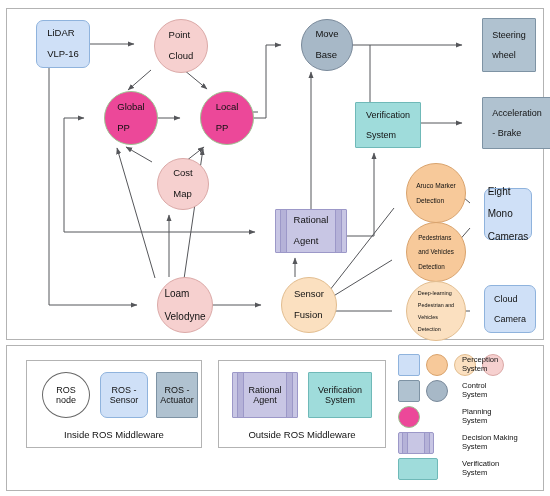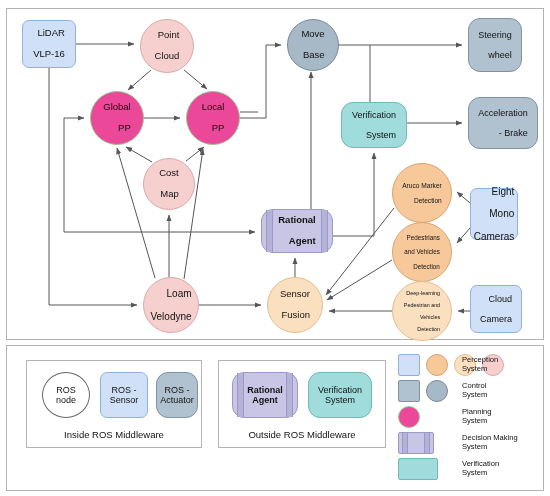--- a/index.html
+++ b/index.html
@@ -6,45 +6,45 @@
   body{width:550px;height:496px;font-family:"Liberation Sans",sans-serif;color:#111111;}
   #root{position:relative;width:550px;height:496px;overflow:hidden;}
 
   .frame{position:absolute;border:1px solid #b3b3b3;background:#ffffff;}
   #frame-top{left:6px;top:8px;width:536px;height:330px;}
   #frame-bottom{left:6px;top:345px;width:536px;height:144px;}
 
   svg.edges{position:absolute;left:0;top:0;width:550px;height:496px;pointer-events:none;}
 
   .node{position:absolute;box-sizing:border-box;display:flex;align-items:center;
-        justify-content:center;text-align:right;line-height:1.12;}
+        justify-content:center;text-align:left;line-height:1.12;margin-left:14px;}
   .node span{display:block;padding:0 1px;}
 
   
   .circle{border-radius:50%;}
   .rrect{border-radius:7px;}
-  .srect{border-radius:12px;}
+  .srect{border-radius:1px;}
 
   
   .c-sensor   {background:#cfe0f7;border:1px solid #8fb3dd;}
   .c-actuator {background:#b0c2d0;border:1px solid #7e93a4;}
   .c-ctrlcirc {background:#a7b8c7;border:1px solid #79899a;}
   .c-percept-r{background:#f6d0cf;border:1px solid #dba9a7;}
   .c-percept-o{background:#f7c99a;border:1px solid #d9a36d;}
   .c-percept-l{background:#fbe0c0;border:1px solid #e2bd8f;}
   .c-plan     {background:#ec4899;border:1px solid #9cc491;}
   .c-verify   {background:#9fdcdb;border:1px solid #6fb9b8;}
   .c-agent    {background:#c8c6e4;border:1px solid #9c98c8;}
 
   
   .proc{position:relative;}
   .proc::before,.proc::after{content:"";position:absolute;top:0;bottom:0;width:5px;
        background:#b5b2d8;border-left:1px solid #9c98c8;border-right:1px solid #9c98c8;}
   .proc::before{left:4px;} .proc::after{right:4px;}
-  .proc span{position:relative;z-index:2;font-weight:bold;}
+  .proc span{position:relative;z-index:2;}
 
   
   #n-lidar       {left:22px; top:20px;  width:54px; height:48px; font-size:9.5px;}
   #n-pointcloud  {left:140px;top:19px;  width:54px; height:54px; font-size:9.5px;}
   #n-movebase    {left:287px;top:19px;  width:52px; height:52px; font-size:9.5px;}
   #n-steering    {left:468px;top:18px;  width:54px; height:54px; font-size:9px;}
   #n-accel       {left:468px;top:97px;  width:70px; height:52px; font-size:9px;}
   #n-globalpp    {left:90px; top:91px;  width:54px; height:54px; font-size:9.5px;}
   #n-localpp     {left:186px;top:91px;  width:54px; height:54px; font-size:9.5px;}
   #n-verif       {left:341px;top:102px; width:66px; height:46px; font-size:9px;}

